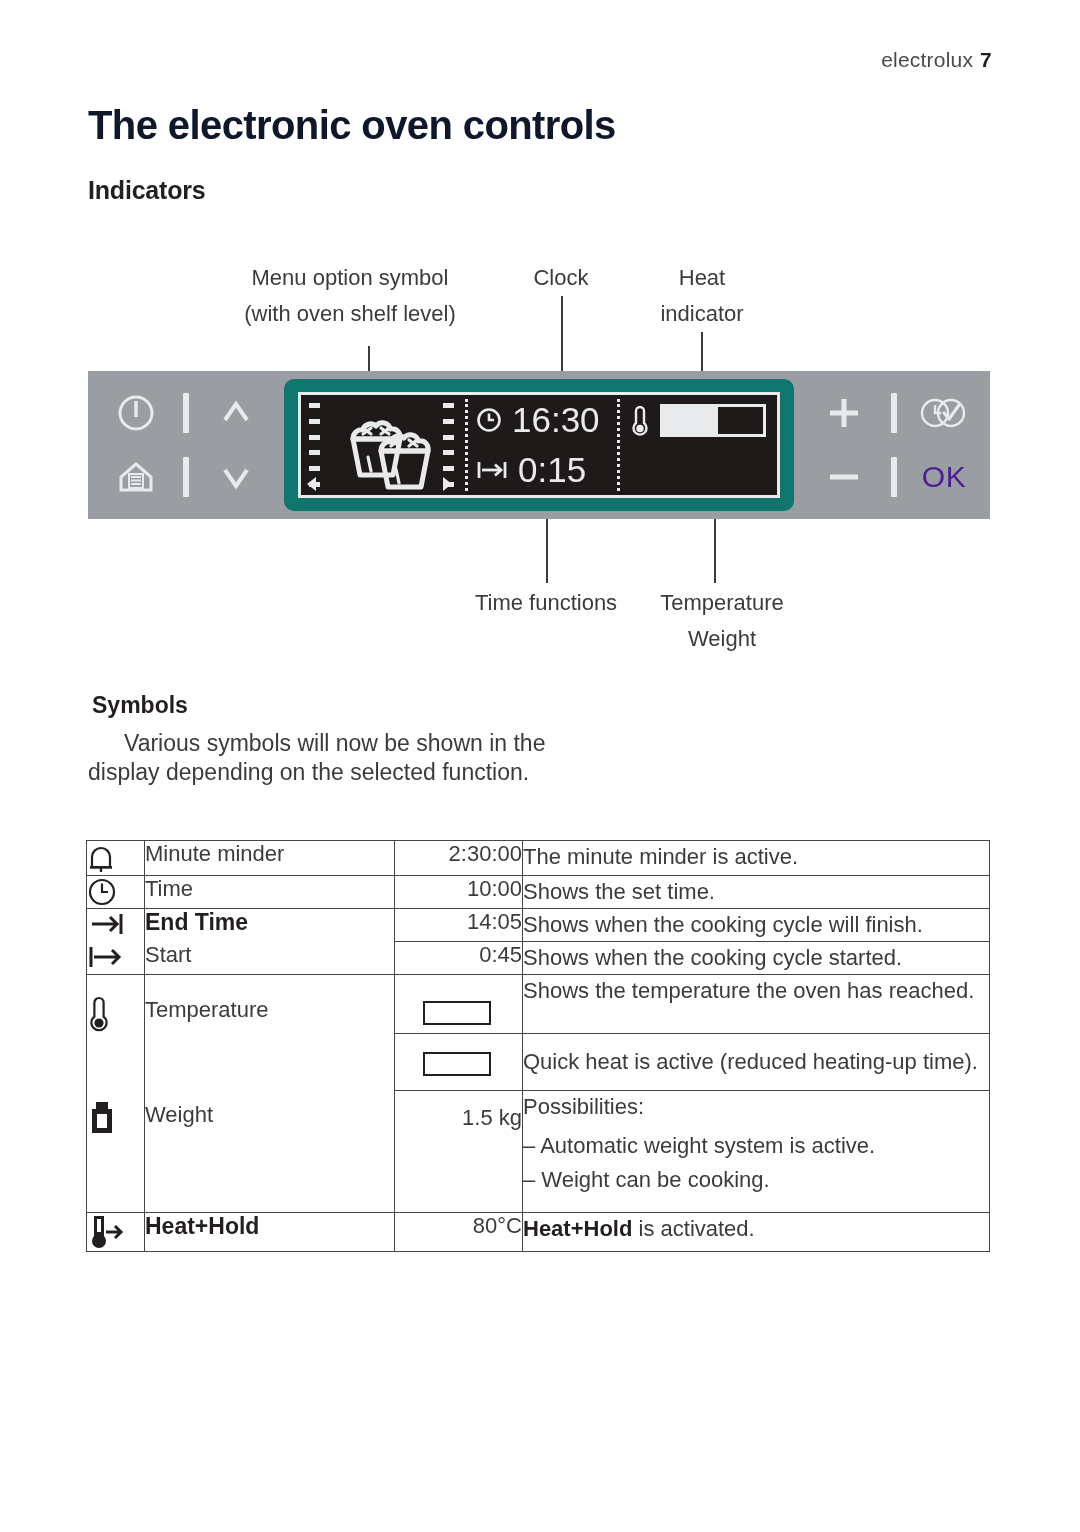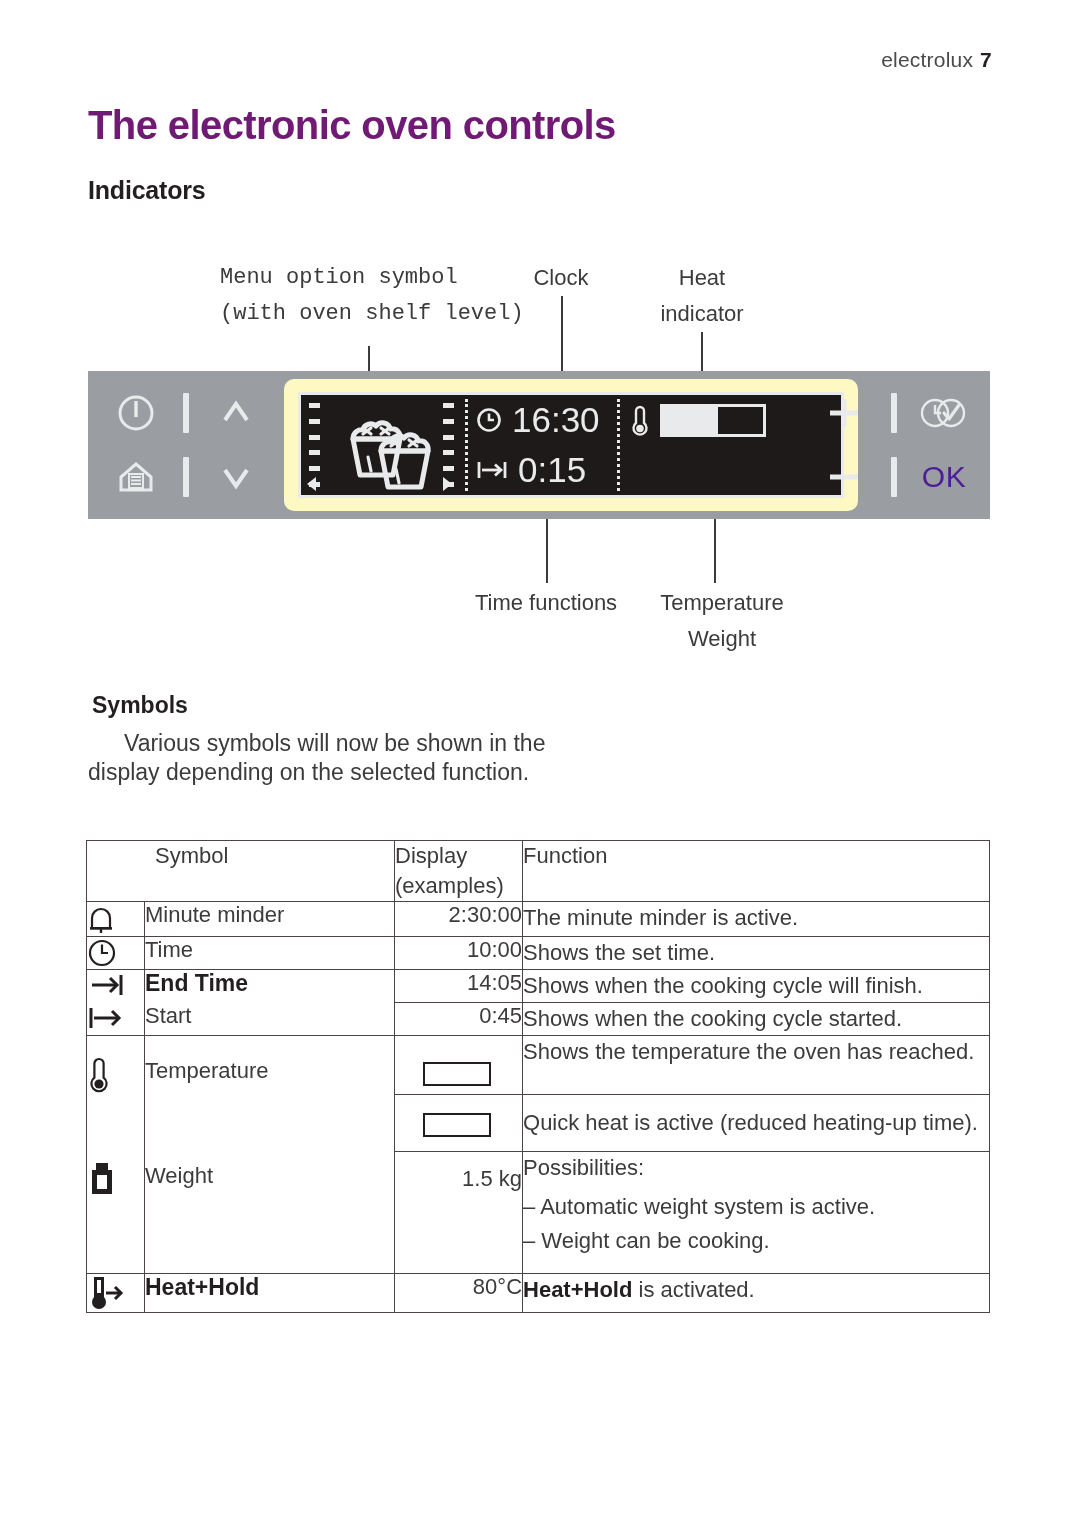--- a/index.html
+++ b/index.html
@@ -27,21 +27,21 @@
   }
   .page-header .brand { font-weight: 400; }
   .page-header .pageno { font-weight: 700; color: #231f20; margin-left: 7px; }
 
   .h1 {
     position: absolute;
     left: 88px;
     top: 103px;
     font-size: 40px;
     font-weight: 700;
-    color: #701a75;
+    color: #0f172a;
     letter-spacing: -0.6px;
     white-space: nowrap;
   }
   .h2 {
     position: absolute;
     left: 88px;
     top: 176px;
     font-size: 25px;
     font-weight: 700;
     color: #231f20;
@@ -112,23 +112,23 @@
     font-size: 30px;
     color: #4c1d95;
     letter-spacing: .5px;
   }
 
   
   .lcd-shell {
     position: absolute;
     left: 196px;
     top: 8px;
-    width: 574px;
+    width: 510px;
     height: 132px;
-    background: #fef9c3;
+    background: #0f766e;
     border-radius: 10px;
   }
   .lcd {
     position: absolute;
     left: 14px;
     top: 13px;
     right: 14px;
     bottom: 13px;
     border: 3px solid #e9eaec;
     background: #1d1a19;
@@ -278,21 +278,21 @@
 </head>
 <body>
 
 <div class="page-header">
   <span class="brand">electrolux</span><span class="pageno">7</span>
 </div>
 
 <div class="h1">The electronic oven controls</div>
 <div class="h2">Indicators</div>
 
-<div class="callout" style="left:220px; top:260px; width:236px;font-family:Liberation Mono, monospace;">
+<div class="callout" style="left:232px; top:260px; width:236px;">
   <div>Menu option symbol</div>
   <div>(with oven shelf level)</div>
 </div>
 <div class="callout" style="left:500px; top:260px; width:122px;">
   <div>Clock</div>
 </div>
 <div class="callout" style="left:640px; top:260px; width:124px;">
   <div>Heat</div>
   <div>indicator</div>
 </div>
@@ -477,32 +477,20 @@
 <div class="sym-p">Various symbols will now be shown in the display depending on the selected function.</div>
 
 <table class="symtab">
   <colgroup>
     <col class="c-icon">
       <col class="c-name">
       <col class="c-disp">
       <col>
   </colgroup>
   <tbody>
-      <tr>
-    <th class="hd" colspan="2">
-      <span style="padding-left:68px;">Symbol</span>
-    </th>
-    <th class="hd">
-      <div>Display</div>
-      <div>(examples)</div>
-    </th>
-    <th class="hd">
-      <span>Function</span>
-    </th>
-  </tr>
 
   <tr>
     <td class="cell-icon">
       <span>
         <svg width="28" height="34" viewBox="0 0 28 34">
           <path d="M5 26 v-10 a9 9 0 0 1 18 0 v10 z" fill="none" stroke="#231f20" stroke-width="2.2"></path>
           <line x1="3" y1="26.4" x2="25" y2="26.4" stroke="#231f20" stroke-width="2.6"></line>
           <line x1="14" y1="27" x2="14" y2="31" stroke="#231f20" stroke-width="2.4"></line>
         </svg>
       </span>

